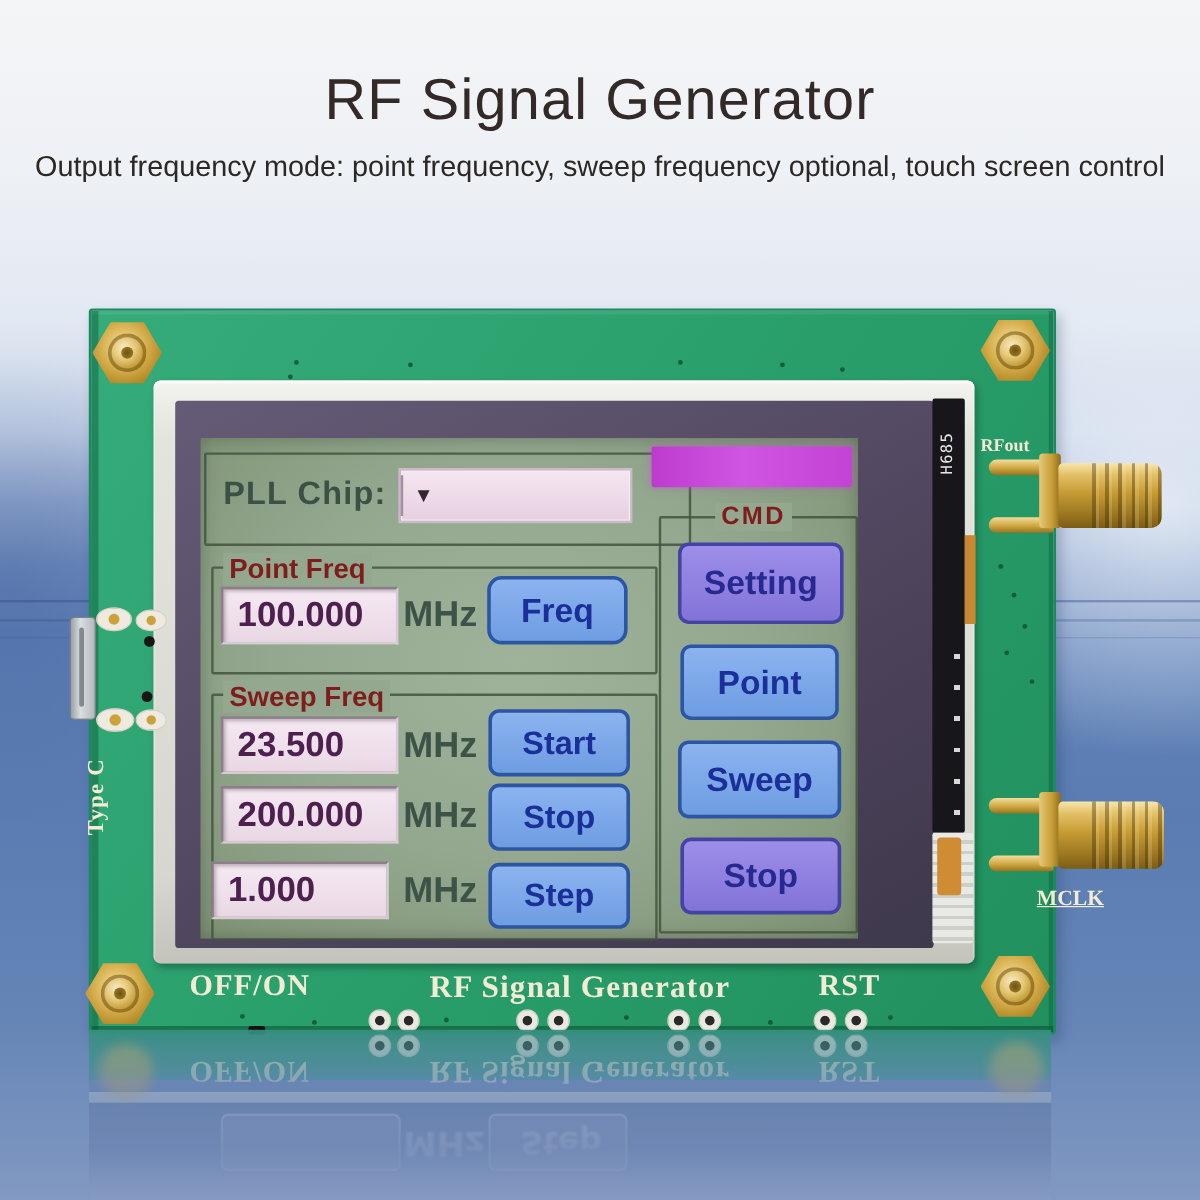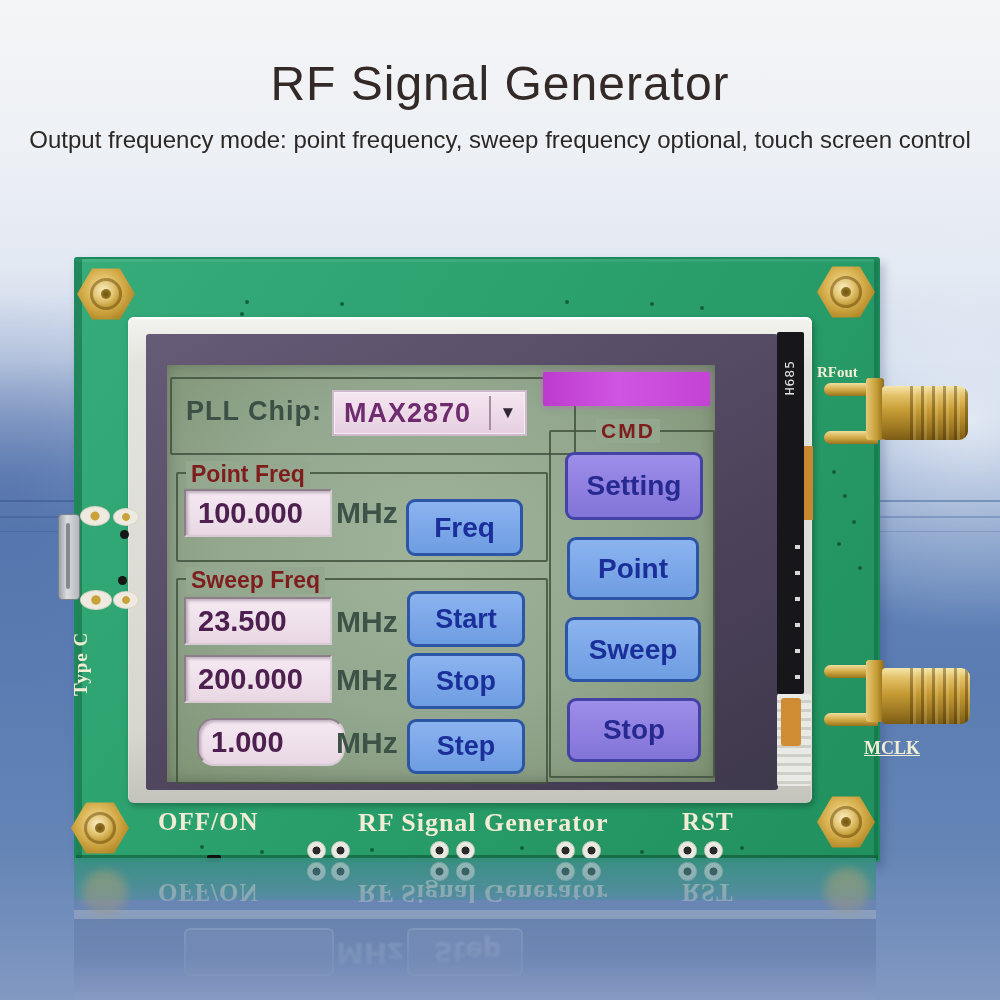--- a/index.html
+++ b/index.html
@@ -181,52 +181,51 @@
 <div class="abs flex-dashes"></div>
 <div class="abs flex-white"></div>
 <div class="abs flex-orange"></div>
 <div class="abs flex-orange2"></div>
 
 <div class="abs screen"></div>
 
 <div class="abs groupbox" style="left:170px;top:377px;width:402px;height:74px;"></div>
 <div class="abs scr-label" style="left:186px;top:396px;font-size:27px;letter-spacing:1px;">PLL Chip:</div>
 <div class="dropdown">
-  <span class="dd-value">MAX2870</span>
   <span class="dd-divider"></span>
   <span class="dd-arrow">▼</span>
 </div>
 
 <div class="abs indicator"></div>
 
 <div class="abs groupbox" style="left:549px;top:430px;width:162px;height:344px;"></div>
 <div class="abs grouplabel" style="left:596px;top:419px;font-size:21px;letter-spacing:2px;">CMD</div>
 <div class="btn btn-purple" style="left:565px;top:452px;width:132px;height:62px;font-size:28px;">Setting</div>
 <div class="btn btn-blue" style="left:567px;top:537px;width:126px;height:57px;font-size:28px;">Point</div>
 <div class="btn btn-blue" style="left:565px;top:617px;width:130px;height:59px;font-size:28px;">Sweep</div>
 <div class="btn btn-purple" style="left:567px;top:698px;width:128px;height:58px;font-size:28px;">Stop</div>
 
 <div class="abs groupbox" style="left:176px;top:472px;width:368px;height:86px;"></div>
 <div class="abs grouplabel" style="left:186px;top:461px;font-size:23px;">Point Freq</div>
 <div class="pink-input" style="left:184px;top:489px;width:132px;height:44px;">100.000</div>
 <div class="unit" style="left:336px;top:496px;">MHz</div>
-<div class="btn btn-blue" style="left:406px;top:499px;width:111px;height:51px;font-size:28px;">Freq</div>
+<div class="btn btn-blue" style="left:406px;top:480px;width:111px;height:51px;font-size:28px;border-radius:12px;">Freq</div>
 
 <div class="abs groupbox" style="left:176px;top:578px;width:368px;height:202px;"></div>
 <div class="abs grouplabel" style="left:186px;top:567px;font-size:23px;">Sweep Freq</div>
 
 <div class="pink-input" style="left:184px;top:597px;width:132px;height:44px;">23.500</div>
 <div class="unit" style="left:336px;top:605px;">MHz</div>
 <div class="btn btn-blue" style="left:407px;top:591px;width:112px;height:50px;font-size:27px;">Start</div>
 
 <div class="pink-input" style="left:184px;top:655px;width:132px;height:44px;">200.000</div>
 <div class="unit" style="left:336px;top:663px;">MHz</div>
 <div class="btn btn-blue" style="left:407px;top:653px;width:112px;height:50px;font-size:27px;">Stop</div>
 
-<div class="pink-input" style="left:197px;top:718px;width:132px;height:44px;border-radius:17px;">1.000</div>
+<div class="pink-input" style="left:176px;top:718px;width:132px;height:44px;">1.000</div>
 <div class="unit" style="left:336px;top:726px;">MHz</div>
 <div class="btn btn-blue" style="left:407px;top:719px;width:112px;height:49px;font-size:27px;">Step</div>
 
 <div class="silk" style="left:158px;top:808px;font-size:25px;">OFF/ON</div>
 <div class="silk" style="left:358px;top:808px;font-size:26px;">RF Signal Generator</div>
 <div class="silk" style="left:682px;top:808px;font-size:25px;">RST</div>
 
 <div class="via" style="left:307px;top:841px;"></div>
 <div class="via" style="left:331px;top:841px;"></div>
 <div class="via" style="left:430px;top:841px;"></div>

